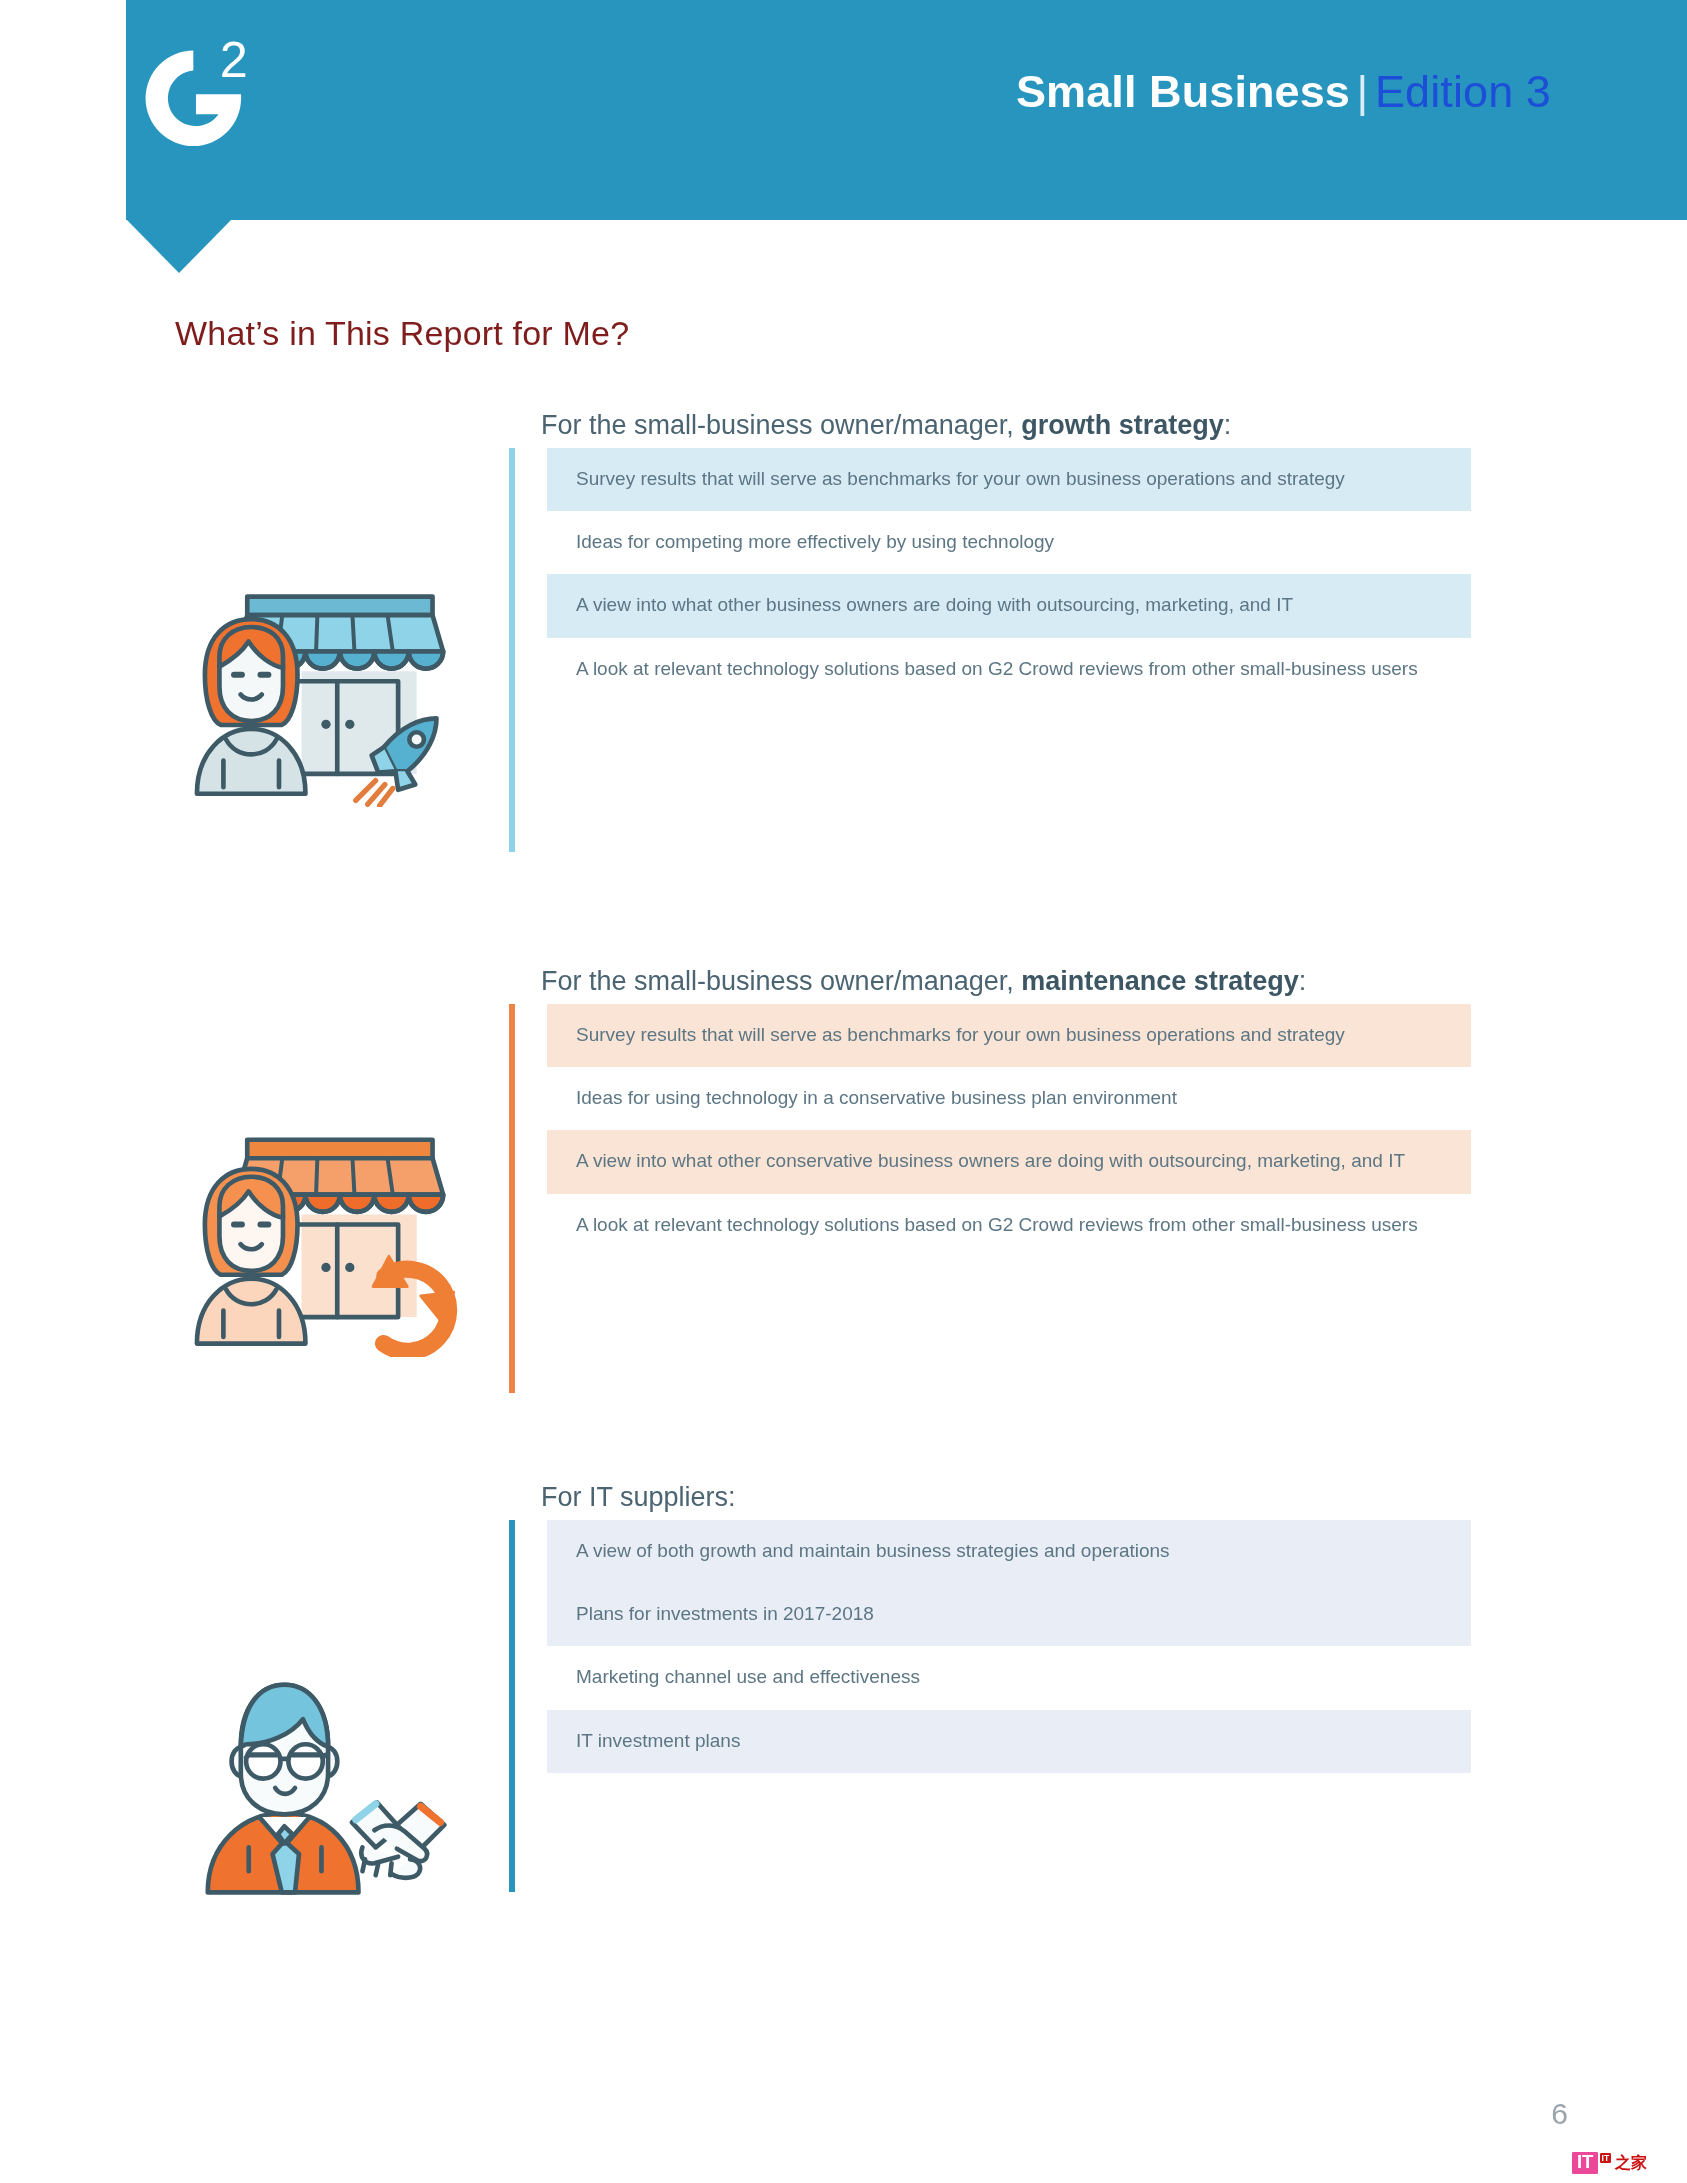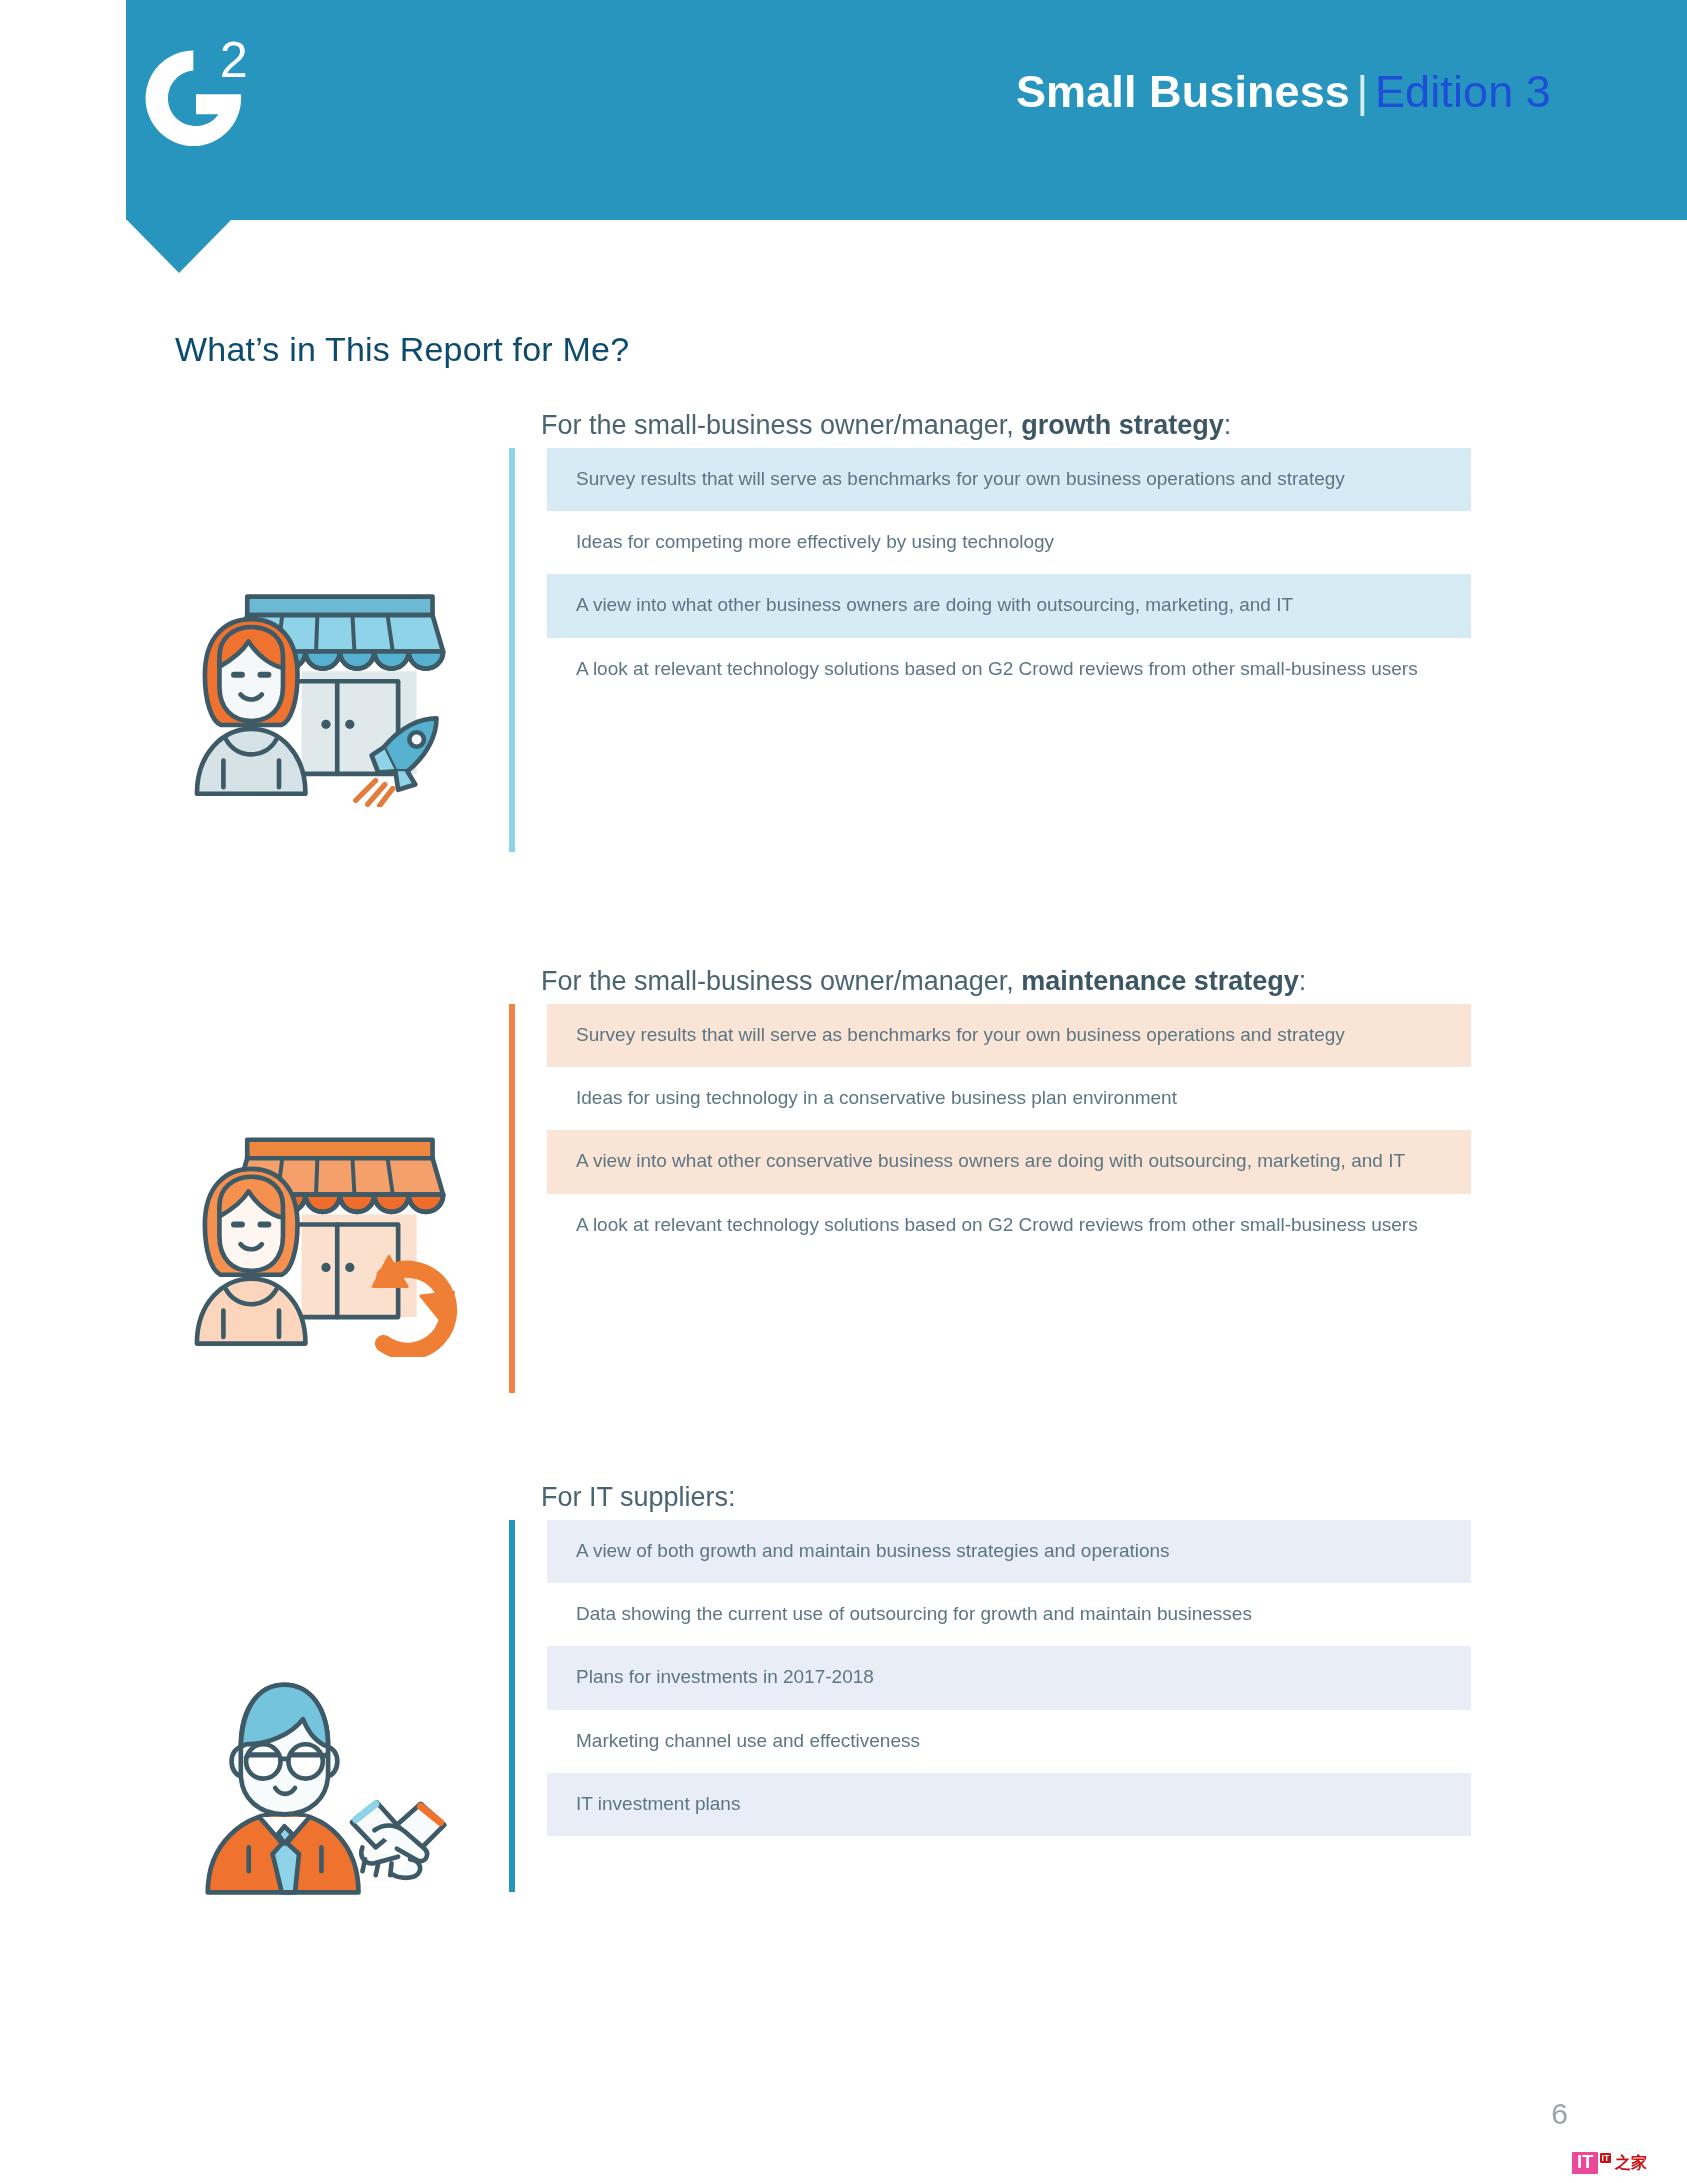--- a/index.html
+++ b/index.html
@@ -58,24 +58,23 @@
     padding: 0 6.6px;
   }
   #header-title .hd-light { font-weight: 300; color: #1d4ed8; }
 
   
   #page-title {
     position: absolute;
     left: 175px;
     top: 314px;
     font-size: 34px;
-    color: #0c4a6e;
+    color: #7f1d1d;
     font-weight: 400;
     letter-spacing: 0.2px;
-    margin-top: 16px;
   }
 
   
   .section {
     position: absolute;
     left: 0;
     width: 1687px;
   }
   #section-0 { top: 410px; }
   #section-1 { top: 966px; }
@@ -297,21 +296,20 @@
   </svg>
 </div>
 
 <div class="section" id="section-2">
   <div class="section-heading">
     <span>For IT suppliers</span><b></b><span>:</span>
   </div>
   <div class="accent-bar"></div>
   <div class="section-list">
     <div class="list-item alt">A view of both growth and maintain business strategies and operations</div>
-    <div class="list-item">Data showing the current use of outsourcing for growth and maintain businesses</div>
     <div class="list-item alt">Plans for investments in 2017-2018</div>
     <div class="list-item">Marketing channel use and effectiveness</div>
     <div class="list-item alt">IT investment plans</div>
   </div>
 </div>
 
 <div class="illus" id="illus-2">
   <svg width="265" height="238" viewBox="0 0 400 360">
     <g fill="none" stroke="#3d5a66" stroke-width="7" stroke-linejoin="round" stroke-linecap="round">
 

